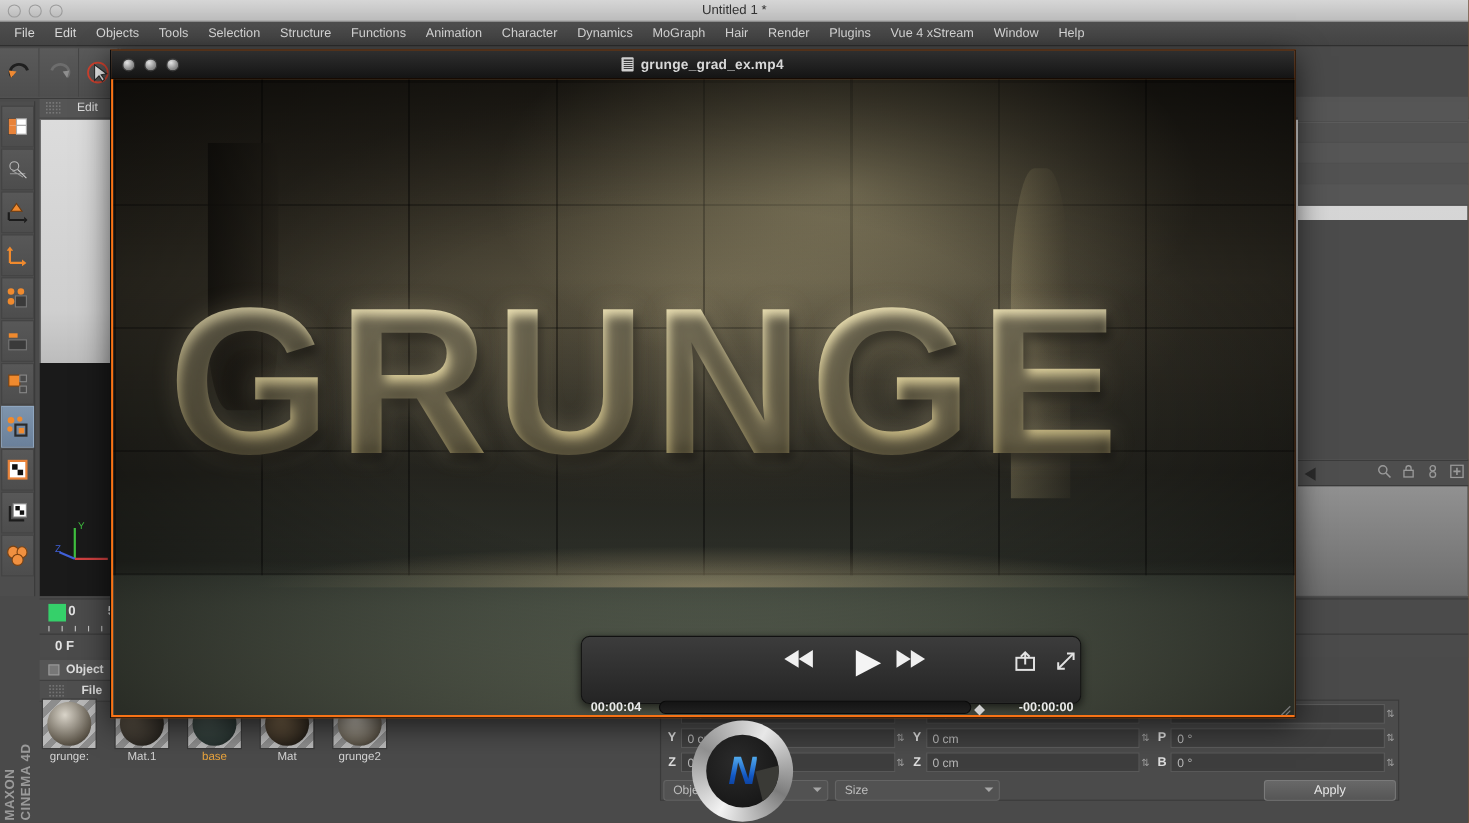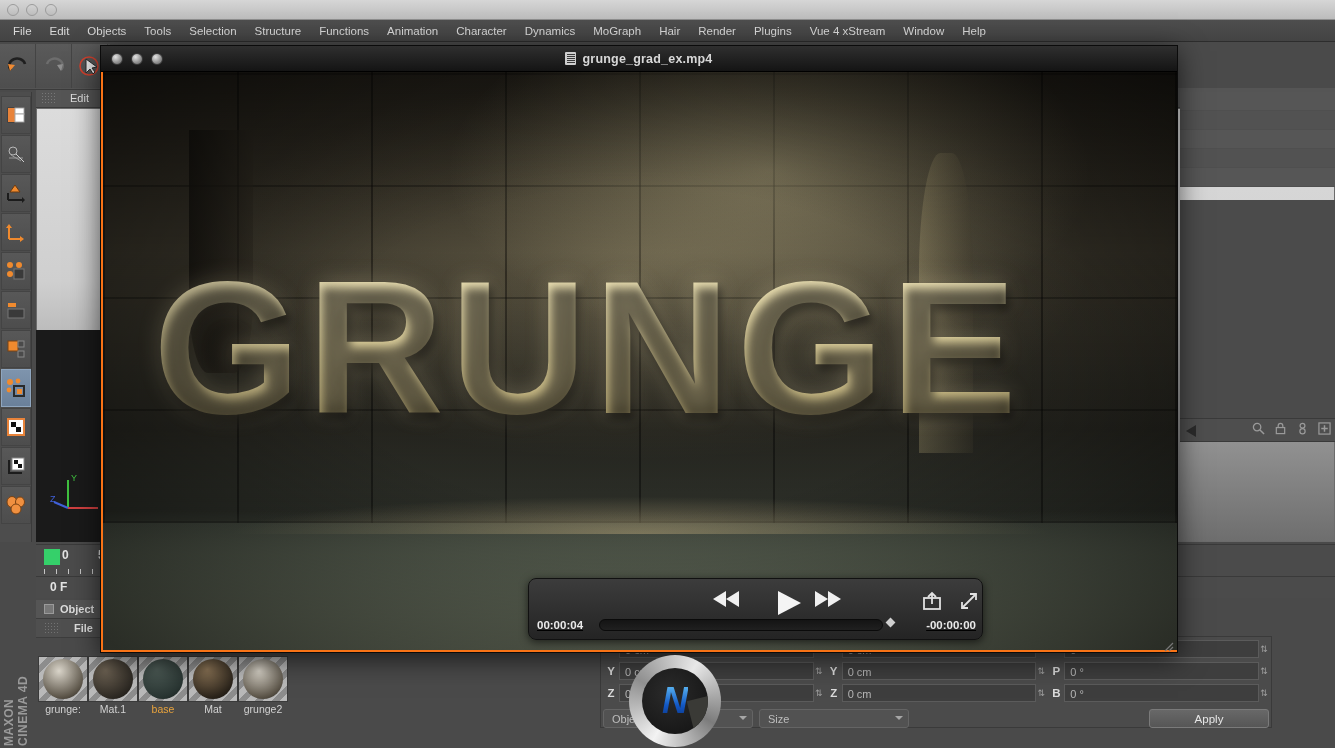--- a/index.html
+++ b/index.html
@@ -125,21 +125,21 @@
   .mat-chk { width:10px; height:10px; background:#777; border:1px solid #9a9a9a; margin:0 6px 0 8px;}
   .mat-menu {
     position:absolute; left:36px; top:619px; width:560px; height:19px;
     background:#4f4f4f; border-bottom:1px solid #3d3d3d;
     display:flex; align-items:center; color:#ddd; font-size:11px; font-weight:bold;
   }
   .mat-menu .grip { width:14px; height:12px; margin:0 6px 0 8px;
     background-image: radial-gradient(#8a8a8a 0.8px, transparent 0.9px);
     background-size:3px 3px; opacity:.6; }
   .mat-menu .mm { padding: 0 10px; }
-  .swatches { position:absolute; left:36px; top:656px; width:560px; height:62px; display:flex; gap:0; padding-left:2px;}
+  .swatches { position:absolute; left:36px; top:635px; width:560px; height:62px; display:flex; gap:16px; padding-left:2px;}
   .sw { width:50px; }
   .sw .thumb {
     width:50px; height:46px;
     background: repeating-linear-gradient(135deg,#b9b9b9 0 6px,#8d8d8d 6px 12px);
     border:1px solid #3a3a3a;
     display:flex; align-items:center; justify-content:center; overflow:hidden;
   }
   .ball { width:40px; height:40px; border-radius:50%; }
   .ball.b1 { background: radial-gradient(circle at 32% 28%, #6d6253, #2e2a24 70%, #14120f); }
   .ball.b2 { background: radial-gradient(circle at 35% 25%, #4d5b56, #2a3633 70%, #151c1a); }
@@ -278,21 +278,21 @@
     border:1px solid #111; border-radius:8px;
     box-shadow: 0 2px 8px rgba(0,0,0,.6);
   }
   .qt-btns { position:absolute; left:0; top:4px; width:100%; height:34px; }
   .tbtnc { position:absolute; top:6px; color:#f2f2f2; }
   .rew  { left:182px; }
   .play { left:245px; }
   .ffw  { left:284px; }
   .share{ left:393px; top:8px; }
   .full { left:430px; top:8px; }
-  .qt-scrub { position:absolute; left:8px; top:40px; width:439px; height:18px; display:flex; align-items:flex-start;text-decoration:underline;}
+  .qt-scrub { position:absolute; left:8px; top:52px; width:439px; height:18px; display:flex; align-items:flex-end;}
   .qt-time { color:#eaeaea; font-size:11.5px; font-weight:bold; width:58px; }
   .qt-track {
     flex:1; height:12px; margin:0 4px;
     background: linear-gradient(#141414, #202020);
     border:1px solid #0a0a0a; border-radius:6px;
   }
   .qt-rtime { color:#eaeaea; font-size:11.5px; font-weight:bold; text-align:right; width:78px;}
   .qt-diamond {
     width:7px; height:7px; background:#cfcfcf; transform:rotate(45deg); margin-right:4px;
   }
@@ -603,20 +603,21 @@
         </svg>
     </span>
   </div>
 
   <div class="os-titlebar">
     <div class="traffic">
       <span></span>
       <span></span>
       <span></span>
     </div>
+    <div class="os-title">Untitled 1 *</div>
   </div>
 
   <div class="menubar">
     <span class="mi">File</span>
     <span class="mi">Edit</span>
     <span class="mi">Objects</span>
     <span class="mi">Tools</span>
     <span class="mi">Selection</span>
     <span class="mi">Structure</span>
     <span class="mi">Functions</span>

